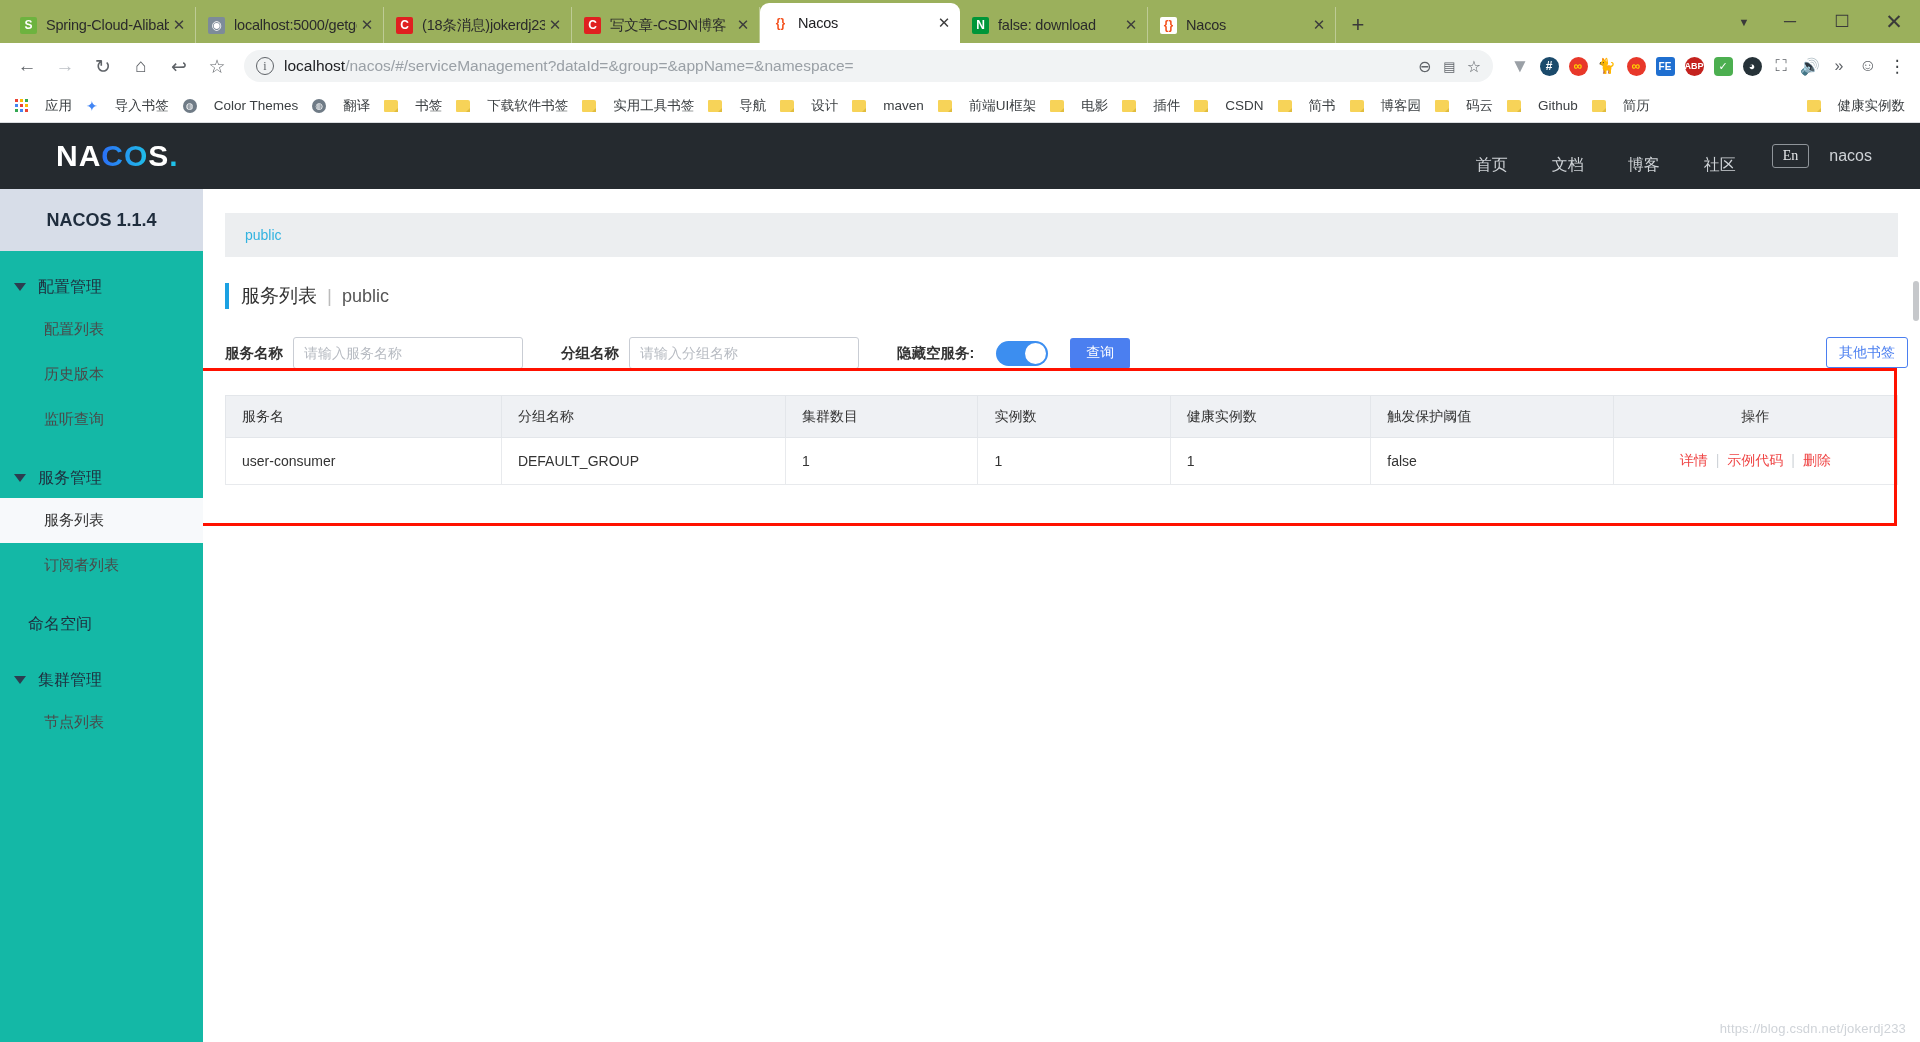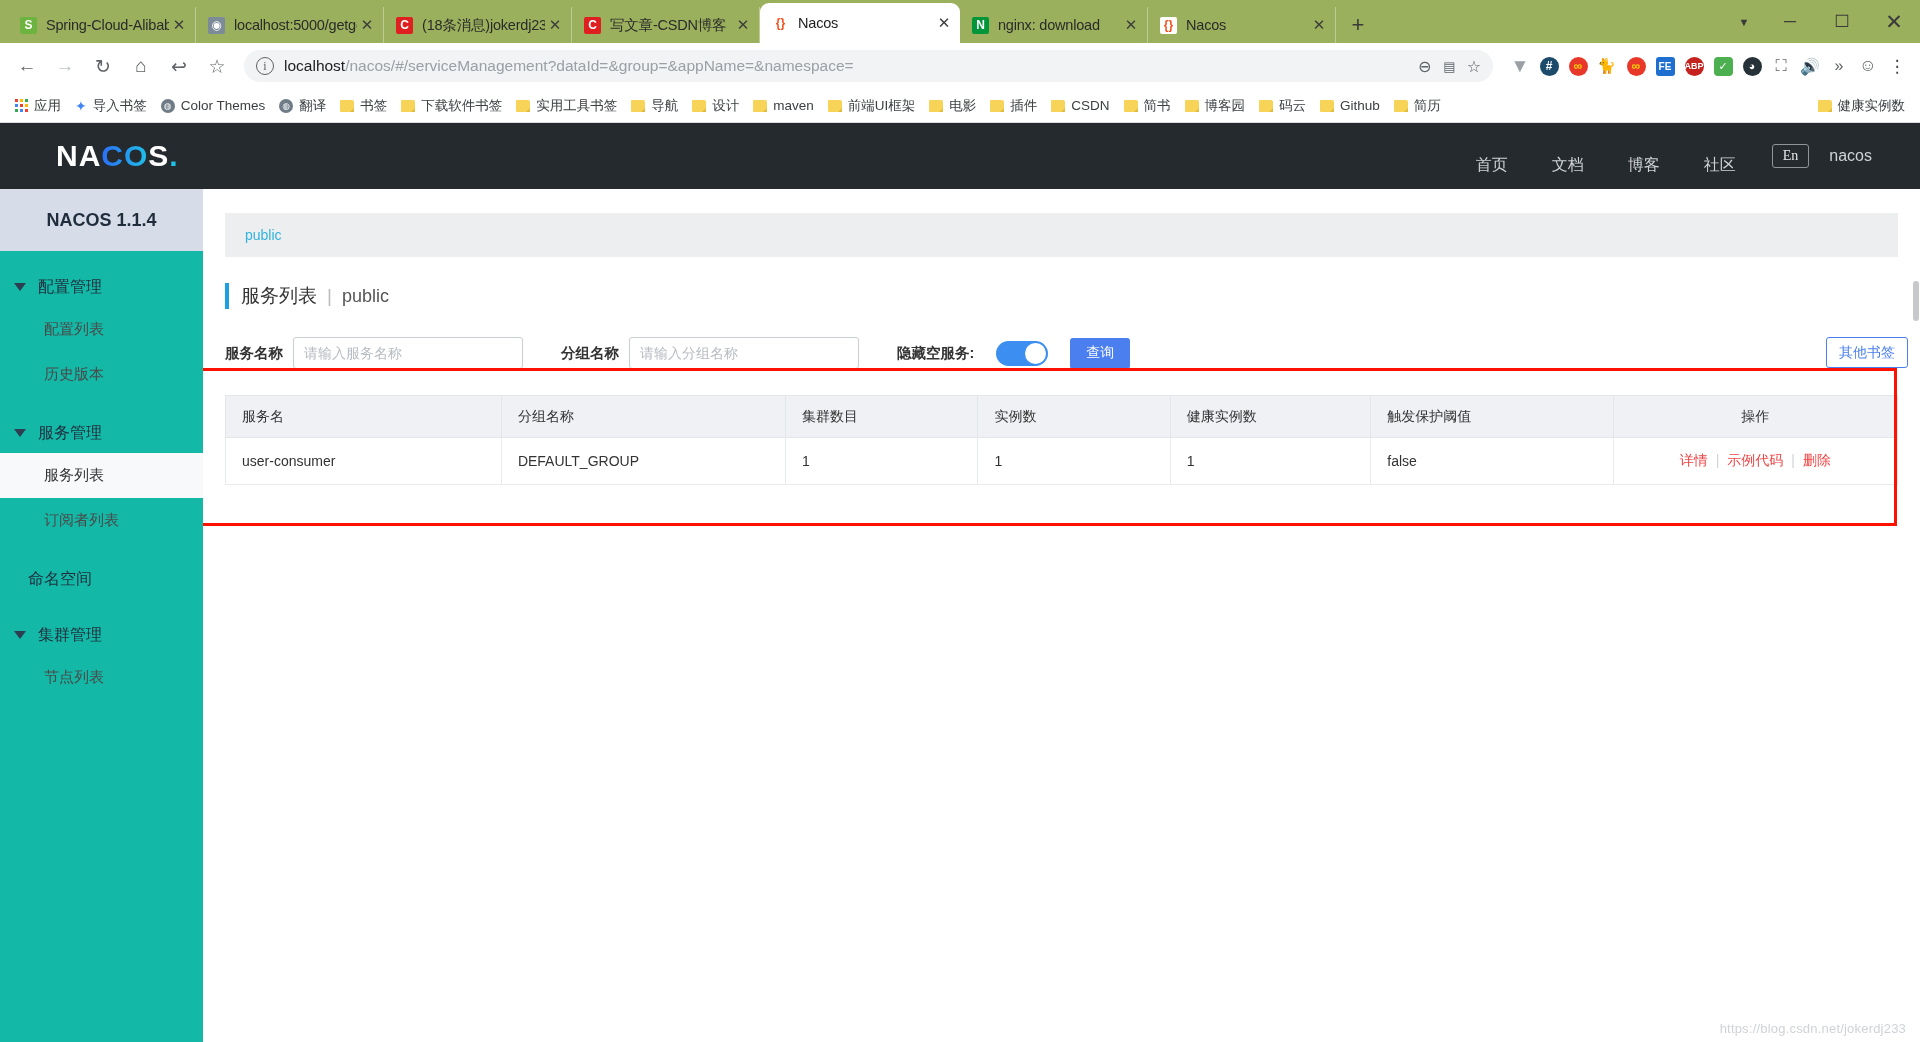--- a/index.html
+++ b/index.html
@@ -94,21 +94,21 @@
   .e-mute{ color:#3c4043; font-size:16px;}
   .e-chev{ color:#5f6368; font-size:16px;}
   .e-acct{ color:#5f6368; font-size:17px;}
   .e-menu{ color:#3c4043; font-size:17px;}
 
   .bookmarks {
     height: 34px; background: #fff; display: flex; align-items: center;
     padding: 0 8px; flex: 0 0 34px; border-bottom: 1px solid #dadce0;
     font-size: 13.5px; color: #3c4043; overflow: hidden;
   }
-  .bm { display: flex; align-items: center; padding: 0 7px; height: 26px; white-space: nowrap; flex: 0 0 auto;}
+  .bm { display: flex; align-items: center; padding: 0 7px; height: 26px; white-space: nowrap; flex: 0 0 auto; gap: 11px;}
   .bm .bmi { margin-right: 6px; display: inline-flex; align-items: center; justify-content: center; }
   .folder {
     width: 14px; height: 12px; background: #f7d358; border-radius: 1px 2px 2px 1px;
     position: relative; display: inline-block;
   }
   .folder::after{content:"";position:absolute;right:0;bottom:0;border-width:0 0 4px 4px;border-style:solid;border-color:transparent transparent #e0bc3d transparent;}
   .apps-grid { display: grid; grid-template-columns: repeat(3,3px); grid-gap: 2px; }
   .apps-grid i { width: 3px; height: 3px; display: block; background: #ea4335; }
   .apps-grid i:nth-child(2){background:#fbbc04}.apps-grid i:nth-child(3){background:#34a853}
   .apps-grid i:nth-child(4){background:#4285f4}.apps-grid i:nth-child(5){background:#ea4335}
@@ -255,21 +255,21 @@
       <span class="title">写文章-CSDN博客</span>
       <span class="x">✕</span>
     </div>
     <div class="tab active">
       <span class="favicon fav-nacos">{}</span>
       <span class="title">Nacos</span>
       <span class="x">✕</span>
     </div>
     <div class="tab">
       <span class="favicon fav-nginx">N</span>
-      <span class="title">nginx: download</span>
+      <span class="title">false: download</span>
       <span class="x">✕</span>
     </div>
     <div class="tab">
       <span class="favicon fav-nacos" style="color:#f4511e">{}</span>
       <span class="title">Nacos</span>
       <span class="x">✕</span>
     </div>
     <div class="tab-plus">+</div>
     <div class="win-ctrls">
       <div class="caret-dd">▼</div>
@@ -500,20 +500,23 @@
 
         <div class="side-group">
           <span class="tri"></span>
           <span>配置管理</span>
         </div>
         <div class="side-item">
             <span>配置列表</span>
           </div>
         <div class="side-item">
             <span>历史版本</span>
+          </div>
+        <div class="side-item">
+            <span>监听查询</span>
           </div>
 
         <div class="side-group">
           <span class="tri"></span>
           <span>服务管理</span>
         </div>
         <div class="side-item active">
             <span>服务列表</span>
           </div>
         <div class="side-item">

